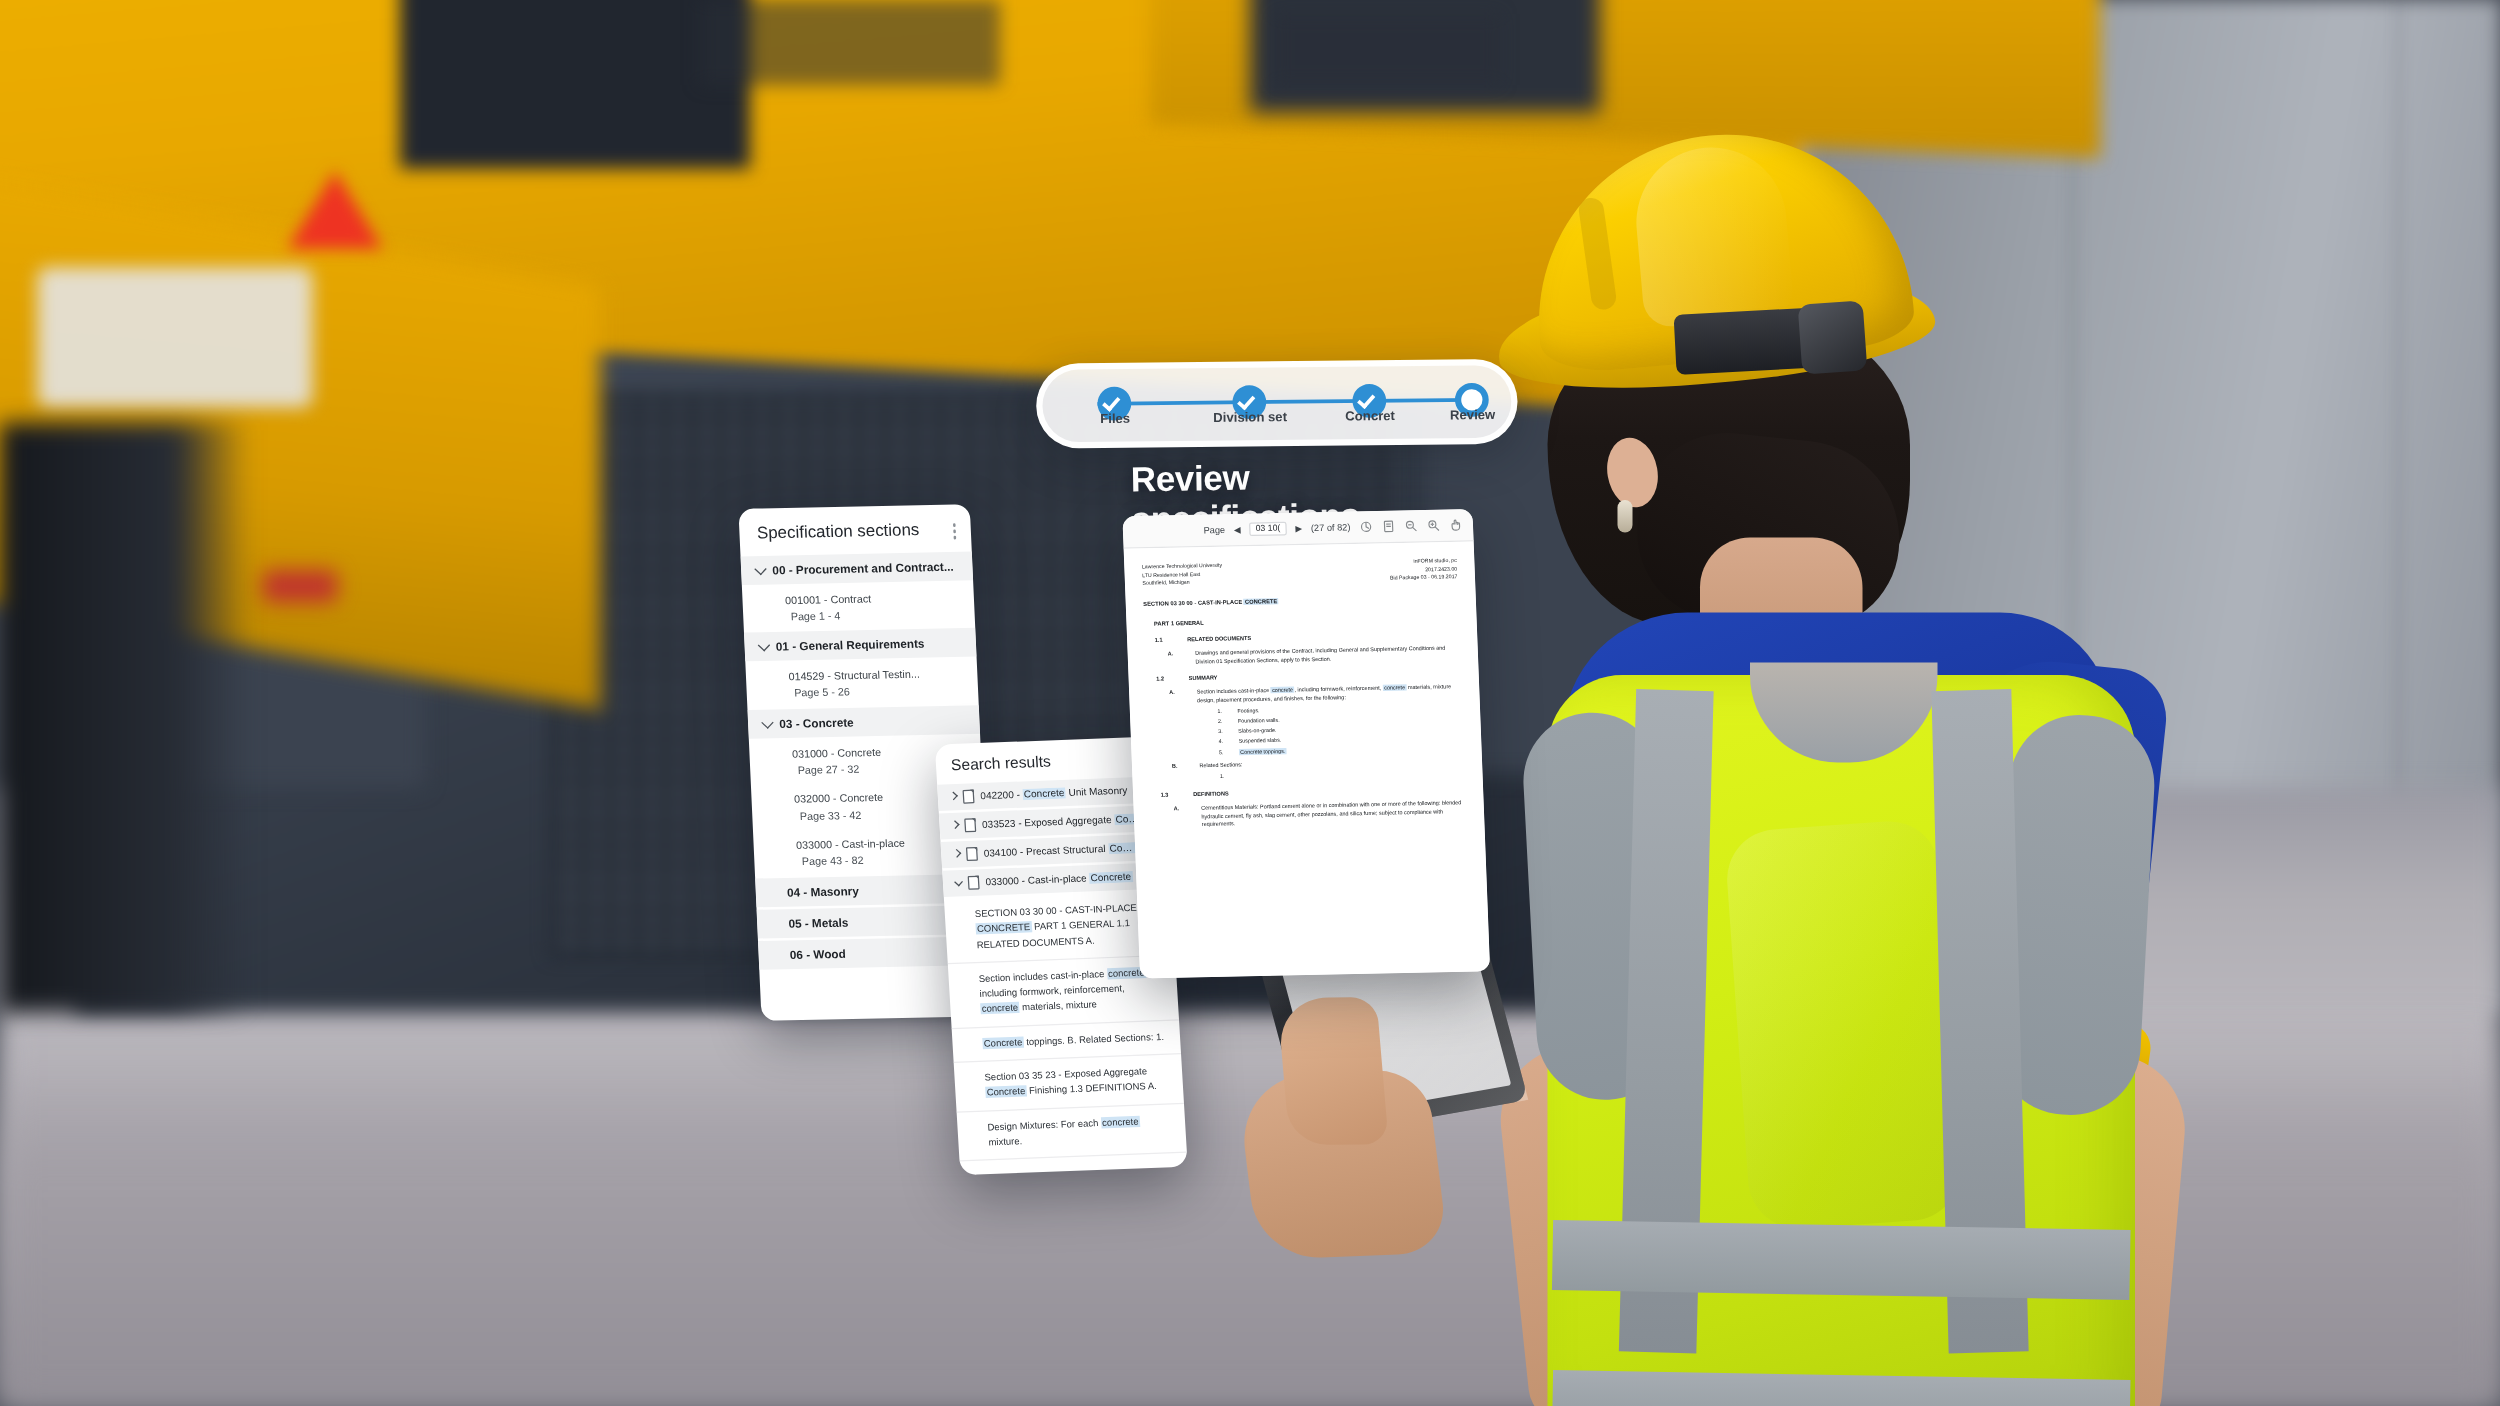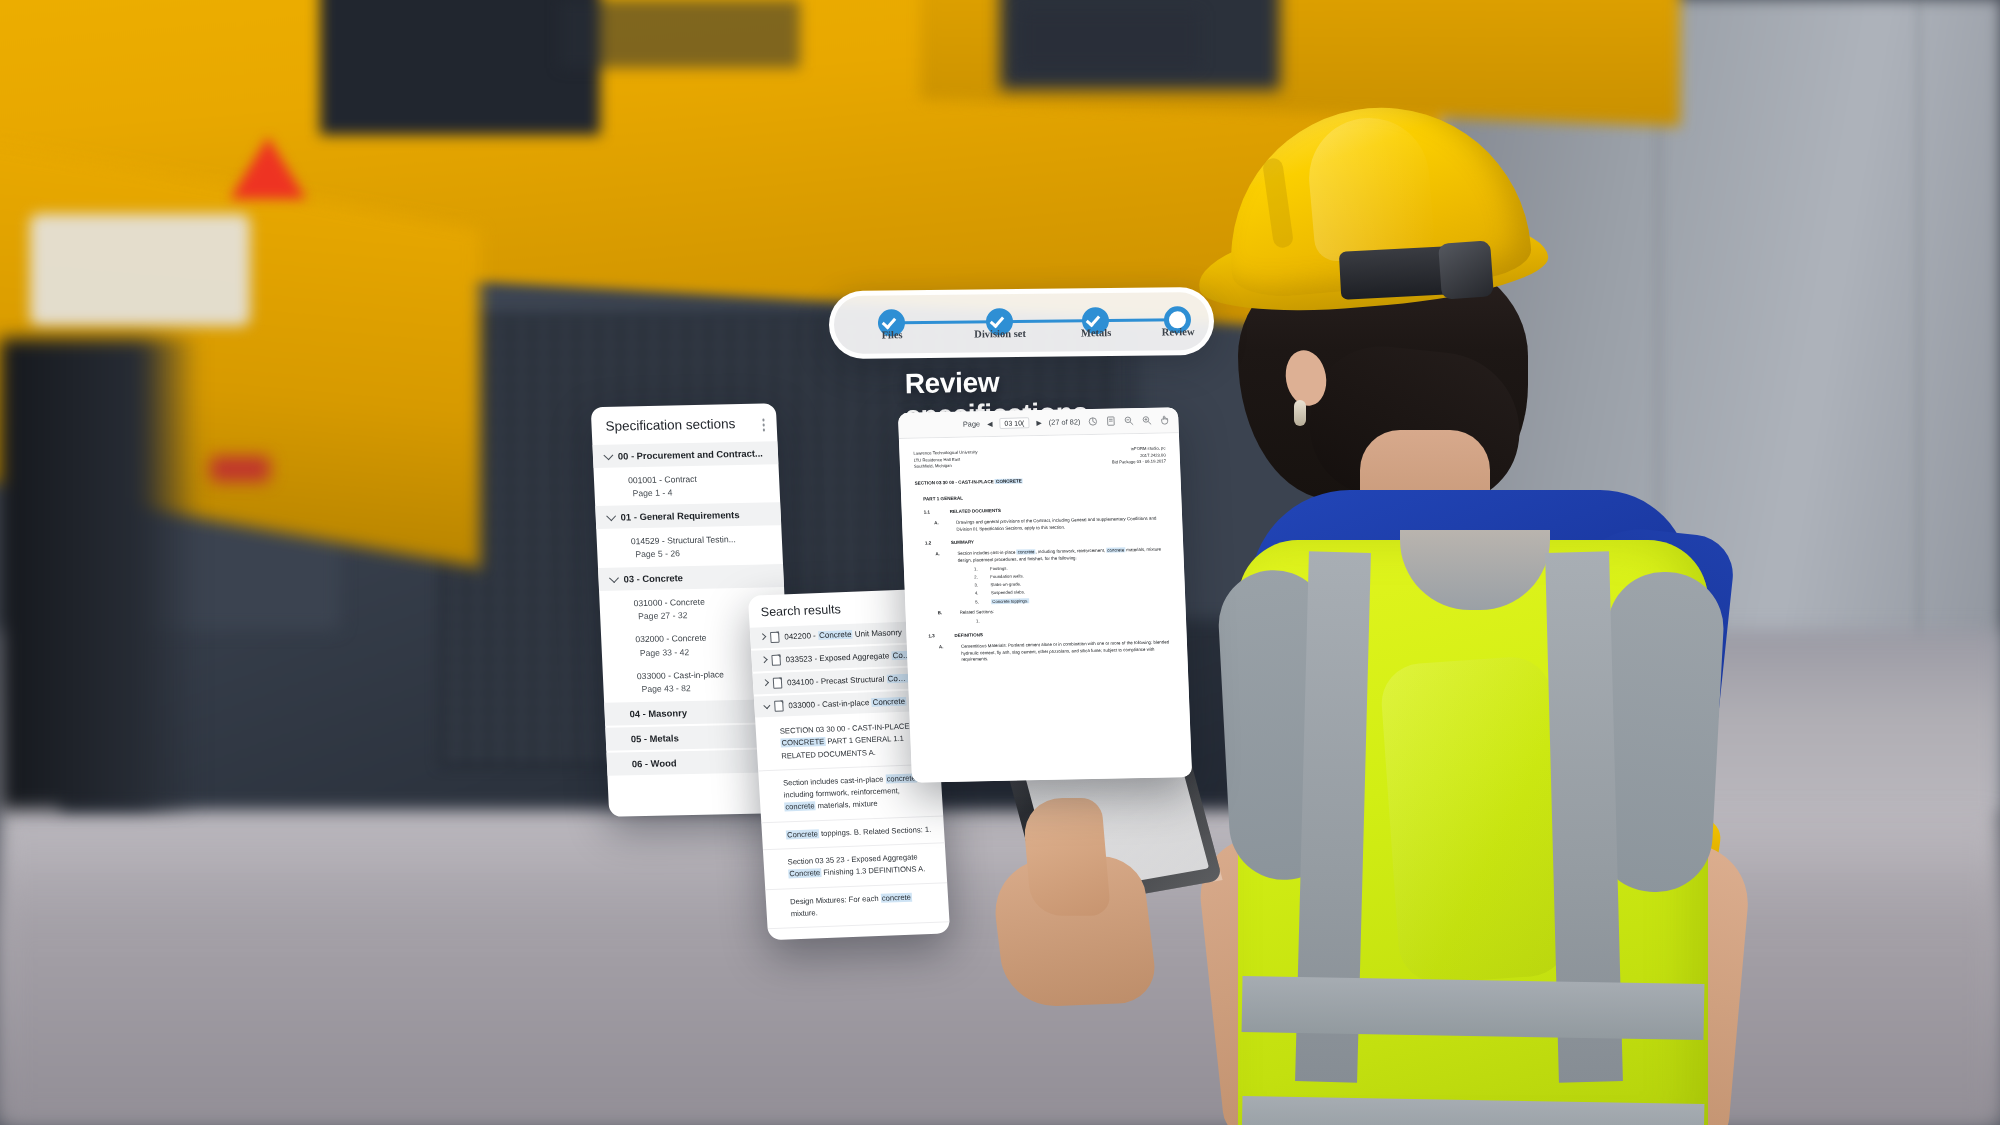--- a/index.html
+++ b/index.html
@@ -311,21 +311,21 @@
     position:absolute; top:14px; width:27px; height:27px; border-radius:50%;
   }
   .step.done { background:#2e8fd4; }
   .step.current { background:#fff; border:5px solid #2e8fd4; }
   .step .tick {
     position:absolute; left:7px; top:6px; width:8px; height:13px;
     border:solid #fff; border-width:0 3px 3px 0; transform:rotate(42deg);
   }
   .step-label {
     position:absolute; top:34px; font-size:10.5px; color:#3b4149;
-    font-weight:600; white-space:nowrap; text-align:center;font-family:Liberation Serif, serif;
+    font-weight:600; white-space:nowrap; text-align:center;
   }
 
   
   #page-title {
     position:absolute; left:905px; top:366px; width:250px;
     font-size:28px; font-weight:700; color:#ffffff; letter-spacing:-.3px;
     text-shadow:0 3px 12px rgba(10,15,25,.55);
     transform:rotate(-1deg);
   }
 
@@ -516,21 +516,21 @@
           <span class="tick"></span>
         </div>
         <div class="step-label" style="left: 22px; width: 72px;">Files</div>
         <div class="step done" style="left: 152px;">
           <span class="tick"></span>
         </div>
         <div class="step-label" style="left: 130px; width: 72px;">Division set</div>
         <div class="step done" style="left: 248px;">
           <span class="tick"></span>
         </div>
-        <div class="step-label" style="left: 226px; width: 72px;">Metals</div>
+        <div class="step-label" style="left: 226px; width: 72px;">Concret</div>
         <div class="step current" style="left: 330px;"></div>
         <div class="step-label" style="left: 308px; width: 72px;">Review</div>
       </div>
   </div>
 
   <div id="page-title">Review specifications</div>
 
   <div id="spec-panel">
     <div class="spec-title">
       <span>Specification sections</span>

